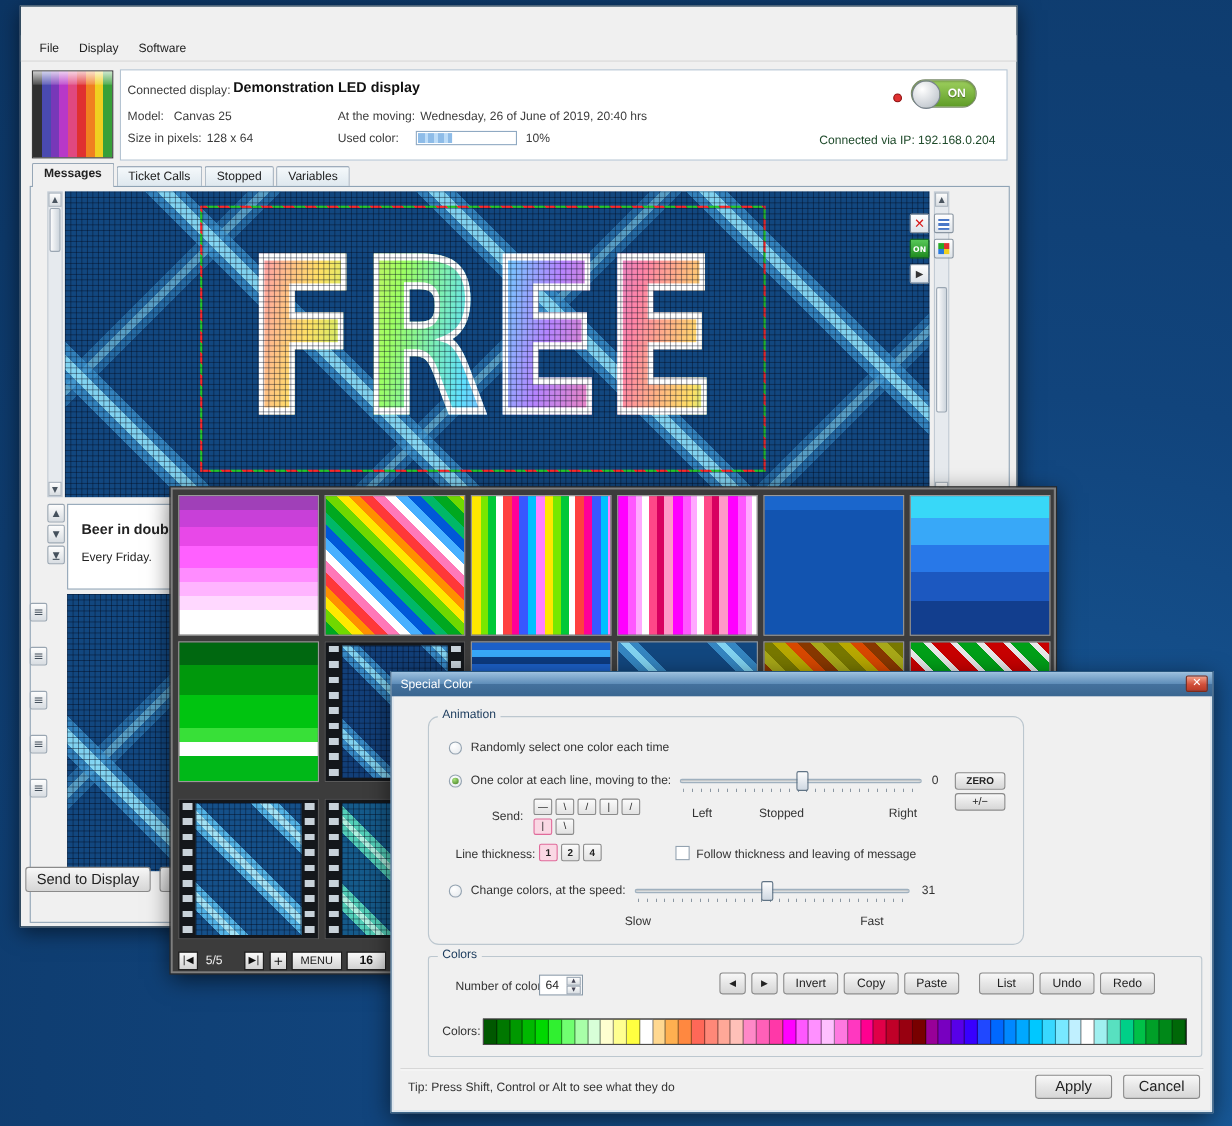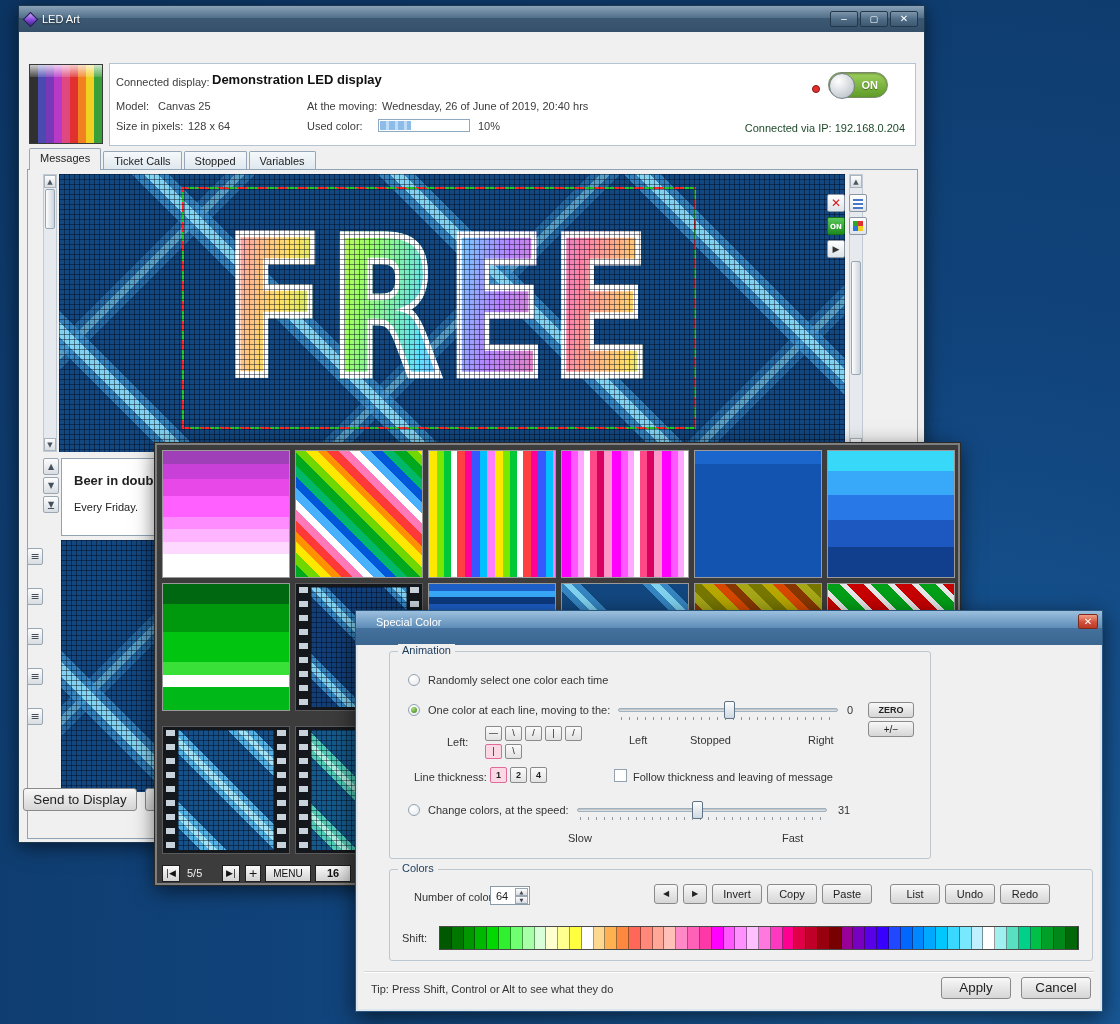--- a/index.html
+++ b/index.html
@@ -66,21 +66,21 @@
   .toggle { position:absolute; left:718px; top:8px; width:60px; height:26px; border-radius:13px;
     background:linear-gradient(#9ed05e,#5f9c27); border:1px solid #7a8a6a; box-shadow:inset 0 1px 2px rgba(0,0,0,.3); }
   .toggle .knob { position:absolute; left:0px; top:0px; width:26px; height:26px; border-radius:50%;
     background:radial-gradient(circle at 35% 30%, #ffffff,#c9ced4 70%,#9aa2ab); border:1px solid #78828c; }
   .toggle .on-label { position:absolute; right:9px; top:6px; color:#fff; font-weight:bold; font-size:11px;
     text-shadow:0 1px 1px rgba(0,0,0,.4); }
 
   .tabs { position:absolute; left:10px; top:142px; height:22px; }
   .tab { display:inline-block; height:19px; line-height:18px; padding:0 10px; margin-right:2px; position:relative; top:3px;
     background:linear-gradient(#f5f9fb,#dde7ee); border:1px solid #96a6b6; border-bottom:none; border-radius:2px 2px 0 0; }
-  .tab.active { background:#f0f0f0; height:22px; top:0; z-index:3; font-weight:normal; }
+  .tab.active { background:#f0f0f0; height:22px; top:0; z-index:3; font-weight:bold; }
   .tab-panel { position:absolute; left:8px; top:163px; width:891px; height:670px; background:#f0f0f0;
     border:1px solid #8fa3b5; }
 
   .scrollbar-v { position:absolute; width:14px; background:#e6eaee; border:1px solid #c2cbd4; }
   .sb-arrow { position:absolute; left:0; width:12px; height:13px; background:linear-gradient(#fdfdfd,#d8dde2);
     border:1px solid #aab4be; color:#4a5560; font-size:7px; text-align:center; line-height:12px; font-family:"DejaVu Sans",sans-serif; }
   .sb-thumb { position:absolute; left:1px; width:10px; background:linear-gradient(90deg,#fdfdfd,#ccd4dc);
     border:1px solid #9aa6b2; border-radius:2px; }
 
   .led { background-color:#12477f;
@@ -161,26 +161,26 @@
   .sw-film-cyan-inner { background-color:#155a8a; background-image:repeating-linear-gradient(45deg,transparent 0 16px,
     rgba(90,220,190,.9) 16px 22px,rgba(185,250,230,.95) 22px 27px,rgba(90,220,190,.9) 27px 33px,transparent 33px 50px); }
   .gal-nav { position:absolute; left:0; right:0; top:419px; height:21px; }
   .gbtn { position:absolute; height:17px; top:1px; border:1px solid #1f1f1f; background:linear-gradient(#fafafa,#d2d2d2);
     text-align:center; line-height:15px; font-size:9px; font-family:"DejaVu Sans",sans-serif; color:#111; }
   .gtxt { position:absolute; top:3px; color:#f0f0f0; font-size:11px; }
 
   
   #dialog { position:absolute; left:355px; top:610px; width:748px; height:402px; background:#f0f0f0;
     border:1px solid #28567e; box-shadow:0 6px 22px rgba(0,0,0,.6), inset 0 0 0 2px #dfe7ee; z-index:3; }
-  .dlg-title { position:absolute; left:0; top:0; right:0; height:34px;
-    background:linear-gradient(#9cc0de,#5d8cb8 50%,#44719d 51%,#3a6690); color:#fff; line-height:22px; padding:0 20px; }
+  .dlg-title { position:absolute; left:0; top:0; right:0; height:22px;
+    background:linear-gradient(#9cc0de,#5d8cb8 50%,#44719d 51%,#3a6690); color:#fff; line-height:22px; padding:0 8px; }
   .dlg-close { position:absolute; right:4px; top:3px; width:20px; height:15px; border:1px solid #7e2a1a; border-radius:2px;
     background:linear-gradient(#f4a088,#d2503a 55%,#b83a26); color:#fff; text-align:center; line-height:13px; font-size:10px; }
   .dlg-close::before { content:"✕"; }
-  .g-anim { left:33px; top:40px; width:542px; height:208px; }
+  .g-anim { left:33px; top:40px; width:542px; height:208px;border-radius:10px; }
   .g-prev { left:585px; top:40px; width:152px; height:208px; }
   .g-colors { left:33px; top:258px; width:704px; height:92px; }
   .abtn,.tbtn { display:inline-block; width:17px; height:15px; border:1px solid #8a8a8a; border-radius:2px;
     background:linear-gradient(#fbfbfb,#e2e2e2); text-align:center; line-height:13px; font-size:9px; margin-right:3px; }
   .tbtn { width:17px; height:16px; line-height:14px; font-weight:bold; }
   .hot { border-color:#e06a9a; background:#fad8e4; }
   .angle-row { position:absolute; }
   .ar1 { left:95px; top:74px; } .ar2 { left:95px; top:92px; }
   .thick-row { position:absolute; left:100px; top:115px; }
   .b-zero { position:absolute; left:478px; top:50px; width:46px; height:16px; font-size:9px; font-weight:bold; line-height:14px; }
@@ -209,29 +209,25 @@
   .l-tip { left:15px; top:372px; }
   .b-apply { position:absolute; left:585px; top:366px; width:70px; height:22px; line-height:20px; }
   .b-cancel { position:absolute; left:665px; top:366px; width:70px; height:22px; line-height:20px; }
 </style>
 </head>
 <body>
 
 <div id="desktop">
 
   <div id="main-window">
-    <div class="titlebar">
-      <span class="app-icon"></span>
-      <span class="title-text">LED Art</span>
-      <span class="win-controls">
-        <span class="wbtn min"></span>
-        <span class="wbtn max"></span>
-        <span class="wbtn cls"></span>
-      </span>
-    </div>
+    <div class="menubar" id="menubar">
+        <span class="menu-item">File</span>
+        <span class="menu-item">Display</span>
+        <span class="menu-item">Software</span>
+      </div>
 
     <div class="pencils"></div>
     <div class="info-panel">
       <span class="lbl" style="left:6px;top:12px">Connected display:</span>
       <span class="display-name">Demonstration LED display</span>
       <span class="lbl" style="left:6px;top:36px">Model:</span>
       <span class="lbl" style="left:48px;top:36px">Canvas 25</span>
       <span class="lbl" style="left:197px;top:36px">At the moving:</span>
       <span class="lbl" style="left:272px;top:36px">Wednesday, 26 of June of 2019, 20:40 hrs</span>
       <span class="lbl" style="left:6px;top:56px">Size in pixels:</span>
@@ -347,21 +343,21 @@
         <span class="track"></span>
         <span class="ticks"></span>
         <span class="thumb" style="left:48%"></span>
       </div>
       <span class="lbl" style="left:457px;top:52px">0</span>
       <button class="btn b-zero">ZERO</button>
       <button class="btn b-pm">+/−</button>
       <span class="lbl" style="left:239px;top:82px">Left</span>
       <span class="lbl" style="left:300px;top:82px">Stopped</span>
       <span class="lbl" style="left:418px;top:82px">Right</span>
-      <span class="lbl" style="left:57px;top:84px">Left:</span>
+      <span class="lbl" style="left:57px;top:84px">Send:</span>
       <div class="angle-row ar1" id="angles1"><span class="abtn">—</span><span class="abtn">\</span><span class="abtn">/</span><span class="abtn">|</span><span class="abtn">/</span></div>
       <div class="angle-row ar2" id="angles2"><span class="abtn hot">|</span><span class="abtn">\</span></div>
       <span class="lbl" style="left:24px;top:119px">Line thickness:</span>
       <div class="thick-row" id="thickness"><span class="tbtn hot">1</span><span class="tbtn">2</span><span class="tbtn">4</span></div>
       <span class="checkbox" style="left:224px;top:117px"></span>
       <span class="lbl" style="left:243px;top:119px">Follow thickness and leaving of message</span>
       <span class="radio" style="left:18px;top:152px"></span>
       <span class="lbl" style="left:38px;top:152px">Change colors, at the speed:</span>
       <div class="slider s2">
         <span class="track"></span>
@@ -385,21 +381,21 @@
       <div class="action-row" id="color-actions">
           <span class="btn nbtn">◀</span>
           <span class="btn nbtn">▶</span>
           <span class="btn actbtn">Invert</span>
           <span class="btn actbtn">Copy</span>
           <span class="btn actbtn">Paste</span>
           <span class="btn actbtn gapL">List</span>
           <span class="btn actbtn">Undo</span>
           <span class="btn actbtn">Redo</span>
         </div>
-      <span class="lbl" style="left:12px;top:62px">Shift:</span>
+      <span class="lbl" style="left:12px;top:62px">Colors:</span>
       <div class="strip" id="strip">
           <span class="cell" style="background: rgb(0, 88, 0);"></span>
           <span class="cell" style="background: rgb(0, 120, 0);"></span>
           <span class="cell" style="background: rgb(0, 152, 0);"></span>
           <span class="cell" style="background: rgb(0, 184, 0);"></span>
           <span class="cell" style="background: rgb(0, 216, 0);"></span>
           <span class="cell" style="background: rgb(48, 240, 48);"></span>
           <span class="cell" style="background: rgb(112, 255, 112);"></span>
           <span class="cell" style="background: rgb(168, 255, 168);"></span>
           <span class="cell" style="background: rgb(216, 255, 216);"></span>

